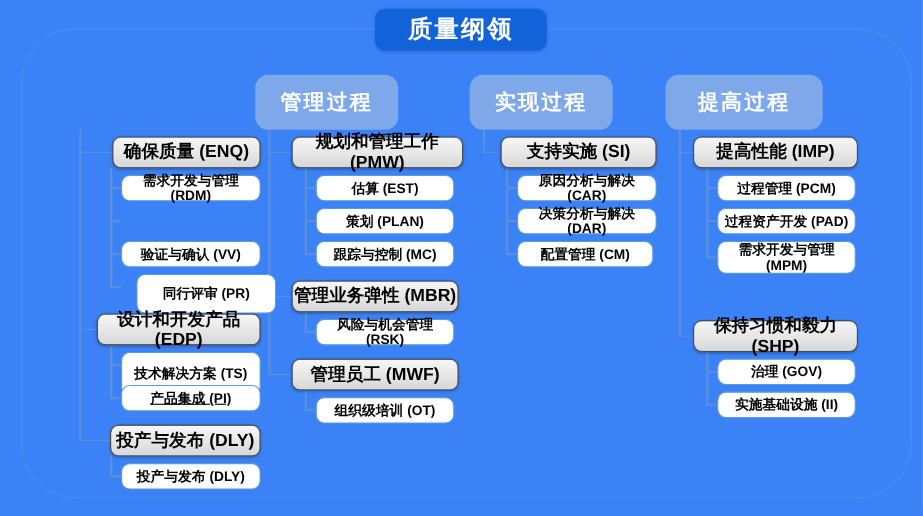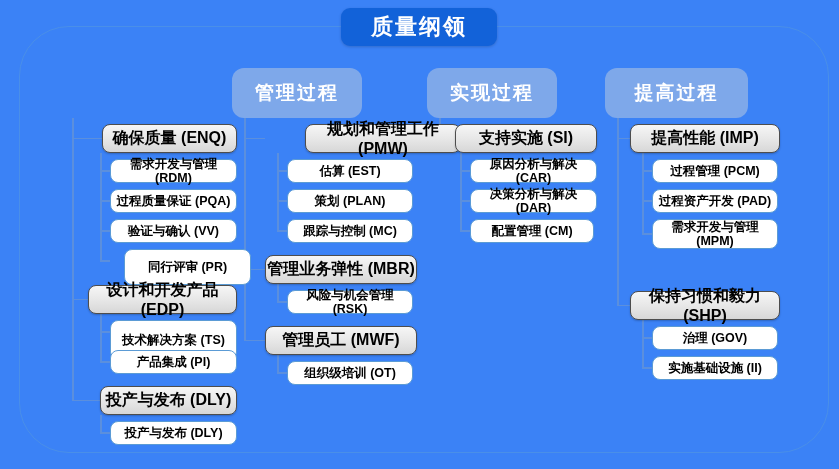--- a/index.html
+++ b/index.html
@@ -42,42 +42,41 @@
 <body>
 
 <div class="canvas" id="diagram" style="--title-bg: #1262d9; --header-bg: #7ea8ea; --connector: #5b8fdd; --frame-border: #4a8fe8; --group-border: #4d4d4d; --item-border: #5b9bd5;">
   <div class="frame" style="left:19px;top:26px;width:808px;height:425px;"></div>
   <div class="title-box" style="left:341px;top:8px;width:156px;height:38px;">质量纲领</div>
 
     <div class="box group-box" style="left: 102px; top: 124px; width: 135px; height: 29px;">确保质量 (ENQ)</div>
     <div class="hline" style="left: 72px; top: 137.7px; width: 30px;"></div>
     <div class="box item-box" style="left: 110px; top: 159px; width: 127px; height: 24px;">需求开发与管理 (RDM)</div>
     <div class="hline" style="left: 100px; top: 170.2px; width: 10px;"></div>
-    <div class="box item-box" style="left: 110px; top: 189px; width: 127px; height: 24px;">过程质量保证 (PQA)</div>
     <div class="hline" style="left: 100px; top: 200.2px; width: 10px;"></div>
     <div class="box item-box" style="left: 110px; top: 219px; width: 127px; height: 24px;">验证与确认 (VV)</div>
     <div class="hline" style="left: 100px; top: 230.2px; width: 10px;"></div>
     <div class="box item-box" style="left: 110px; top: 249px; width: 127px; height: 36px; margin-left: 14px;">同行评审 (PR)</div>
     <div class="hline" style="left: 100px; top: 260.2px; width: 10px;"></div>
     <div class="vline" style="left: 100px; top: 153px; height: 108px;"></div>
     <div class="box group-box" style="left: 88px; top: 285px; width: 149px; height: 29px;">设计和开发产品 (EDP)</div>
     <div class="hline" style="left: 72px; top: 298.7px; width: 16px;"></div>
     <div class="box item-box" style="left: 110px; top: 320px; width: 127px; height: 40px;">技术解决方案 (TS)</div>
     <div class="hline" style="left: 100px; top: 331.2px; width: 10px;"></div>
-    <div class="box item-box" style="left: 110px; top: 350px; width: 127px; height: 24px;">产品集成 (PI)</div>
+    <div class="box item-box" style="left: 110px; top: 350px; width: 127px; height: 24px; text-decoration: underline;">产品集成 (PI)</div>
     <div class="hline" style="left: 100px; top: 361.2px; width: 10px;"></div>
     <div class="vline" style="left: 100px; top: 314px; height: 48px;"></div>
     <div class="box group-box" style="left: 100px; top: 386px; width: 137px; height: 29px;">投产与发布 (DLY)</div>
     <div class="hline" style="left: 72px; top: 399.7px; width: 28px;"></div>
     <div class="box item-box" style="left: 110px; top: 421px; width: 127px; height: 24px;">投产与发布 (DLY)</div>
     <div class="hline" style="left: 100px; top: 432.2px; width: 10px;"></div>
     <div class="vline" style="left: 100px; top: 415px; height: 18px;"></div>
     <div class="vline" style="left: 72px; top: 118px; height: 282.5px;"></div>
     <div class="box header-box" style="left: 232px; top: 68px; width: 130px; height: 50px;">管理过程</div>
-    <div class="box group-box" style="left: 265px; top: 124px; width: 156px; height: 29px; margin-left: 40px;">规划和管理工作 (PMW)</div>
+    <div class="box group-box" style="left: 265px; top: 124px; width: 156px; height: 29px;">规划和管理工作 (PMW)</div>
     <div class="hline" style="left: 244px; top: 137.7px; width: 21px;"></div>
     <div class="box item-box" style="left: 287px; top: 159px; width: 126px; height: 24px;">估算 (EST)</div>
     <div class="hline" style="left: 277px; top: 170.2px; width: 10px;"></div>
     <div class="box item-box" style="left: 287px; top: 189px; width: 126px; height: 24px;">策划 (PLAN)</div>
     <div class="hline" style="left: 277px; top: 200.2px; width: 10px;"></div>
     <div class="box item-box" style="left: 287px; top: 219px; width: 126px; height: 24px;">跟踪与控制 (MC)</div>
     <div class="hline" style="left: 277px; top: 230.2px; width: 10px;"></div>
     <div class="vline" style="left: 277px; top: 153px; height: 78px;"></div>
     <div class="box group-box" style="left: 265px; top: 255px; width: 152px; height: 29px;">管理业务弹性 (MBR)</div>
     <div class="hline" style="left: 244px; top: 268.7px; width: 21px;"></div>

